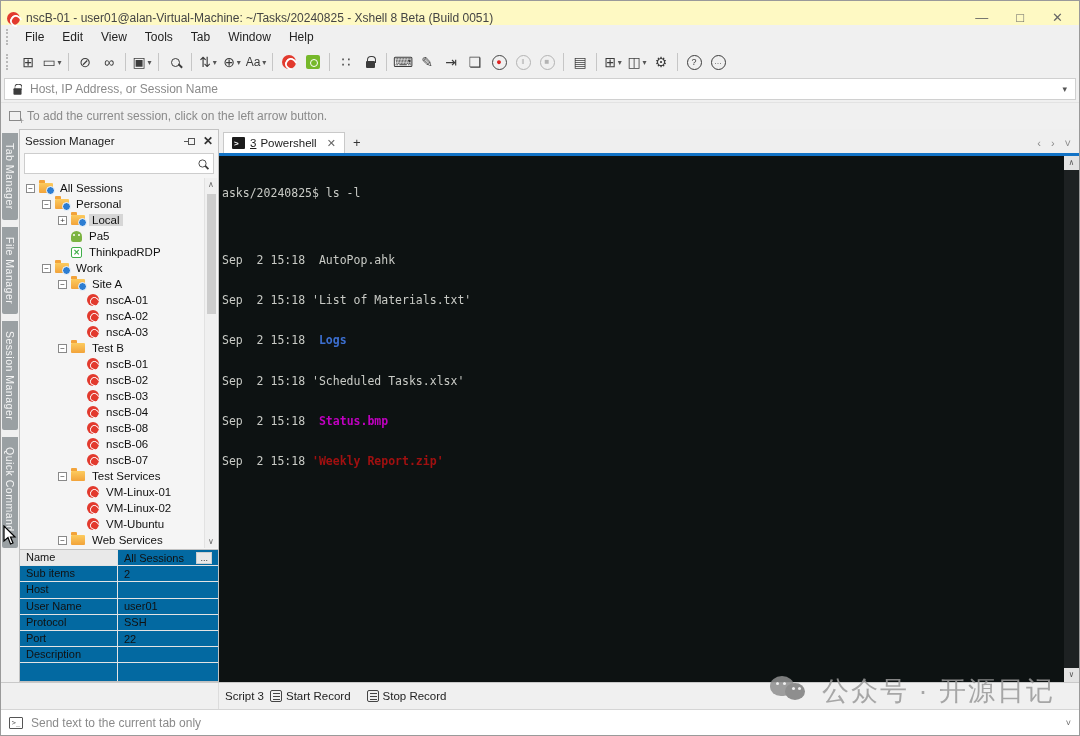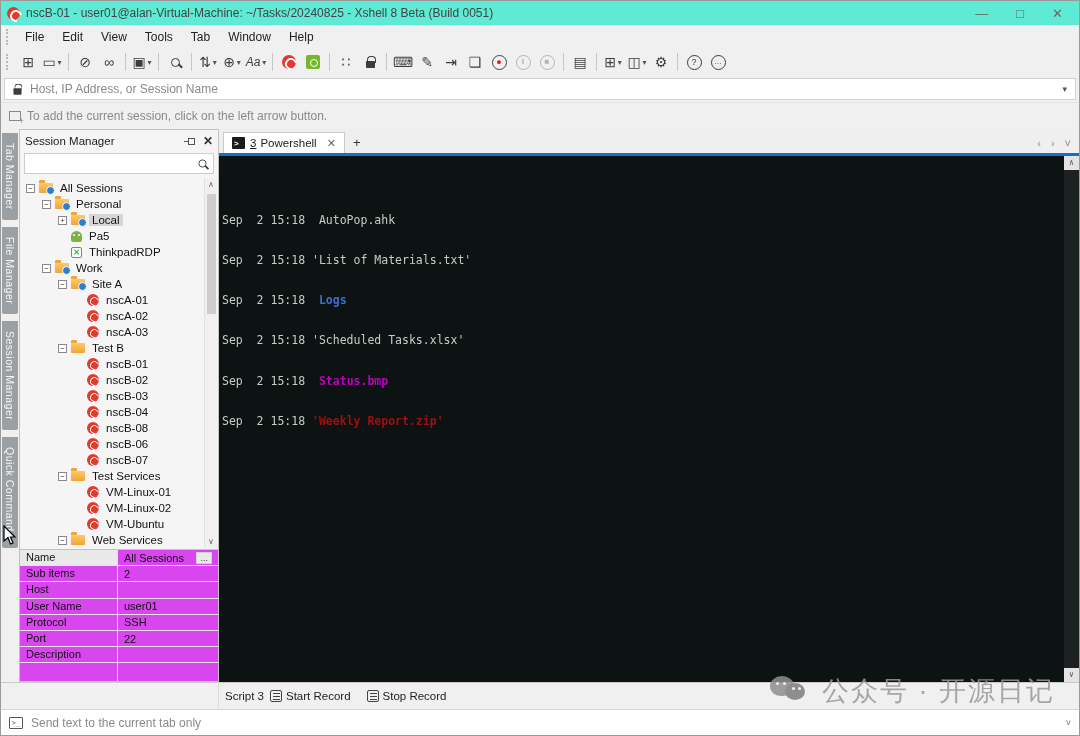--- a/index.html
+++ b/index.html
@@ -1,21 +1,21 @@
 <!DOCTYPE html>
 <html><head>
 <meta charset="utf-8">
 <style>
   * { box-sizing: border-box; margin: 0; padding: 0; }
   html,body { width:1080px; height:736px; overflow:hidden; }
   body { font-family:"Liberation Sans", sans-serif; font-size:12px; color:#1c1c1c; background:#f0f0f0; }
   #app { position:relative; width:1080px; height:736px; background:#f0f0f0; border:1px solid #9a9a9a; display:flex; flex-direction:column; }
 
   
-  .titlebar { height:24px; background:#5eead4; display:flex; align-items:center; padding:0 6px; flex:0 0 auto; }
+  .titlebar { height:24px; background:#fef9c3; display:flex; align-items:flex-end; padding:0 6px; flex:0 0 auto; }
   .titlebar .title { margin-left:6px; color:#444; font-size:12px; white-space:nowrap; }
   .winbtns { margin-left:auto; display:flex; align-items:center; gap:28px; padding-right:10px; color:#666; font-size:13px; }
   .winbtns span { cursor:default; }
 
   
   .menubar { height:23px; background:#f0f0f0; display:flex; align-items:center; padding-left:2px; flex:0 0 auto; }
   .grip { width:5px; height:16px; margin:0 5px 0 3px; border-left:2px dotted #b9b9b9; }
   .menubar .mitem { padding:2px 9px; color:#222; }
 
   
@@ -82,21 +82,21 @@
   .ti-shell::after { content:""; position:absolute; top:2.5px; left:2.5px; width:7px; height:7px; border:1.6px solid #fff; border-right-color:transparent; border-radius:50%; transform:rotate(35deg); }
   .ti-android { width:11px; height:11px; background:#7cb342; border-radius:50% 50% 20% 20%; display:inline-block; position:relative; }
   .ti-android::after { content:""; position:absolute; top:3px; left:2px; width:2px; height:2px; background:#fff; border-radius:50%; box-shadow:5px 0 0 #fff; }
   .ti-xman { width:11px; height:11px; background:#fff; border:1.4px solid #3fae49; border-radius:2px; display:inline-flex; align-items:center; justify-content:center; color:#3fae49; font-size:8px; font-weight:bold; }
   .tree-scroll { position:absolute; right:1px; top:1px; bottom:1px; width:13px; background:#f0f0f0; border-left:1px solid #e2e2e2; font-size:8px; color:#666; text-align:center; }
   .tree-scroll .thumb { position:absolute; top:16px; left:2px; width:9px; height:120px; background:#cdcdcd; }
   .tree-scroll .up { position:absolute; top:2px; left:0; right:0; }
   .tree-scroll .dn { position:absolute; bottom:2px; left:0; right:0; }
 
   
-  .props { flex:0 0 auto; height:132px; border-top:1px solid #c2c2c2; background:#d946ef; display:flex; flex-direction:column; font-size:11px; }
+  .props { flex:0 0 auto; height:132px; border-top:1px solid #c2c2c2; background:#0369a1; display:flex; flex-direction:column; font-size:11px; }
   .prow { display:flex; height:16.2px; border-bottom:1px solid #e4e4e4; flex:0 0 auto; }
   .prow:last-child { flex:1 1 auto; border-bottom:none; }
   .pl { width:98px; padding:1px 6px; border-right:1px solid #e4e4e4; color:#111; }
   .pv { flex:1; padding:1px 6px; display:flex; align-items:center; color:#111; }
   .prow.first .pl { background:#e9e9e9; }
   .more-btn { margin-left:auto; background:#e9e9e9; border:1px solid #cfcfcf; font-size:9px; line-height:8px; padding:1px 3px; color:#333; }
 
   
   .termzone { flex:1 1 auto; display:flex; flex-direction:column; min-width:0; }
   .tabbar { height:24px; background:#efefef; display:flex; align-items:flex-end; flex:0 0 auto; position:relative; }
@@ -191,21 +191,21 @@
     <span class="tsep"></span>
     <span class="tbi">
         <span class="g">⇅</span>
         <span class="caret">▾</span>
       </span>
     <span class="tbi">
         <span class="g">⊕</span>
         <span class="caret">▾</span>
       </span>
     <span class="tbi">
-        <span class="g" style="font-size:12px;font-style:italic;">Aa</span>
+        <span class="g" style="font-size:12px;">Aa</span>
         <span class="caret">▾</span>
       </span>
     <span class="tsep"></span>
     <span class="tbi">
         <span class="logo-xshell"></span>
       </span>
     <span class="tbi">
         <span class="logo-xftp"></span>
       </span>
     <span class="tsep"></span>
@@ -475,20 +475,21 @@
         <span class="newtab">+</span>
         <span class="tabnav">
           <span>‹</span>
           <span>›</span>
           <span>˅</span>
         </span>
       </div>
       <div class="bluestrip"></div>
       <div class="terminal">
         <div class="termtext">
+          <div class="tline"><span>asks/20240825$ ls -l</span></div>
           <div class="tline"><span></span></div>
           <div class="tline"><span>Sep  2 15:18  AutoPop.ahk</span></div>
           <div class="tline"><span>Sep  2 15:18 'List of Materials.txt'</span></div>
           <div class="tline"><span>Sep  2 15:18  </span><span class="t-blue">Logs</span></div>
           <div class="tline"><span>Sep  2 15:18 'Scheduled Tasks.xlsx'</span></div>
           <div class="tline"><span>Sep  2 15:18  </span><span class="t-mag">Status.bmp</span></div>
           <div class="tline"><span>Sep  2 15:18 </span><span class="t-dred">'Weekly Report.zip'</span></div>
         </div>
         <div class="term-scroll">
           <span class="btn up">∧</span>

